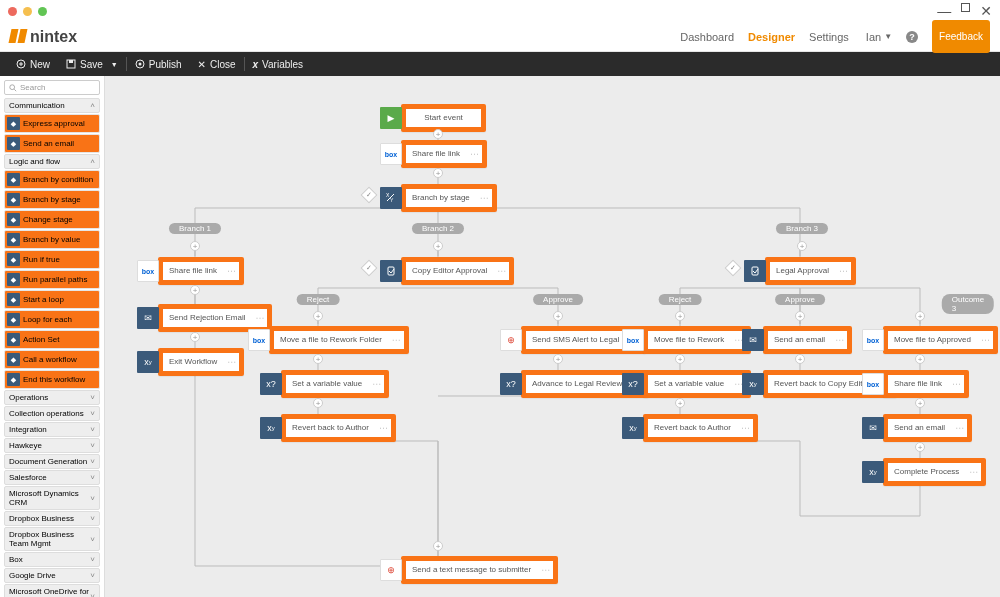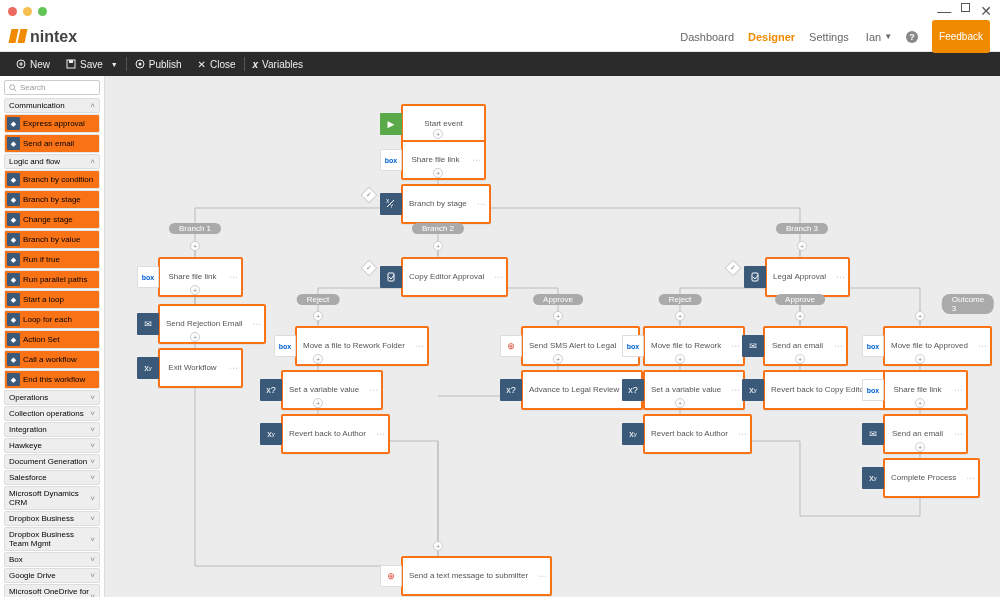--- a/index.html
+++ b/index.html
@@ -29,21 +29,21 @@
   .main { display: flex; height: calc(100% - 76px); }
   .sidebar { width: 105px; background: #fff; border-right: 1px solid #ddd; display: flex; flex-direction: column; font-size: 8px; overflow: hidden; padding: 4px; }
   .search-box { border: 1px solid #ccc; border-radius: 2px; padding: 2px 4px; display: flex; align-items: center; gap: 3px; margin-bottom: 3px; color: #999; flex-shrink:0; }
   .side-group-h { background: #eee; border: 1px solid #ddd; padding: 2px 4px; display: flex; align-items: center; justify-content: space-between; border-radius: 2px; margin-bottom: 1px; cursor: pointer; flex-shrink:0; }
   .side-item { display: flex; align-items: center; gap: 3px; padding: 2px; border: 1px solid #e5e5e5; border-radius: 2px; margin-bottom: 1px; background: #f97316; flex-shrink:0; cursor: grab; }
   .side-icon { width: 13px; height: 13px; background: #3b5a7a; display: flex; align-items: center; justify-content: center; color: #fff; font-size: 7px; border-radius: 1px; flex-shrink: 0; }
   .chev { font-size: 8px; color: #888; }
   .canvas { flex: 1; background: #ececec; position: relative; overflow: hidden; }
   svg.wires { position: absolute; inset: 0; width: 100%; height: 100%; }
   .node { position: absolute; display: flex; align-items: center; }
-  .node-card { background: #fff; border: 2px solid #f97316; border-radius: 2px; display: flex; align-items: center; min-width: 85px; height: 40px; box-shadow: 0 1px 1px rgba(0,0,0,.05); }
+  .node-card { background: #fff; border: 5px solid #f97316; border-radius: 2px; display: flex; align-items: center; min-width: 85px; height: 28px; box-shadow: 0 1px 1px rgba(0,0,0,.05); }
   .node-card .label { font-size: 8px; color: #555; padding: 0 6px; flex: 1; text-align: center; line-height: 1.1; }
   .node-card .menu { font-size: 9px; color: #bbb; padding: 0 4px; letter-spacing: -1px; }
   .node-icon { width: 22px; height: 22px; display: flex; align-items: center; justify-content: center; color: #fff; font-size: 9px; border-radius: 1px; margin-right: -1px; z-index: 1; }
   .ic-start { background: #5aaa4a; }
   .ic-box { background: #fff; border: 1px solid #ddd; color: #0061d5; font-size: 7px; font-weight: bold; }
   .ic-stage { background: #3b5a7a; }
   .ic-approval { background: #3b5a7a; }
   .ic-email { background: #3b5a7a; }
   .ic-var { background: #3b5a7a; }
   .ic-sms { background: #fff; border: 1px solid #ddd; color: #d43; }
@@ -350,21 +350,21 @@
           <span class="menu">⋯</span>
         </div>
     </div>
 
     <div class="branch-label" style="left:213px;top:218px;">Reject</div>
     <div class="branch-label" style="left:453px;top:218px;">Approve</div>
 
     <div class="connector" style="left:213px;top:240px;">+</div>
     <div class="connector" style="left:453px;top:240px;">+</div>
 
-    <div class="node" style="left:169px;top:250px;">
+    <div class="node" style="left:143px;top:250px;">
       <div class="node-icon ic-box">box</div>
       <div class="node-card">
           <span class="label">Move a file to Rework Folder</span>
           <span class="menu">⋯</span>
         </div>
     </div>
     <div class="connector" style="left:213px;top:283px;">+</div>
     <div class="node" style="left:155px;top:294px;">
       <div class="node-icon ic-var">x?</div>
       <div class="node-card">

